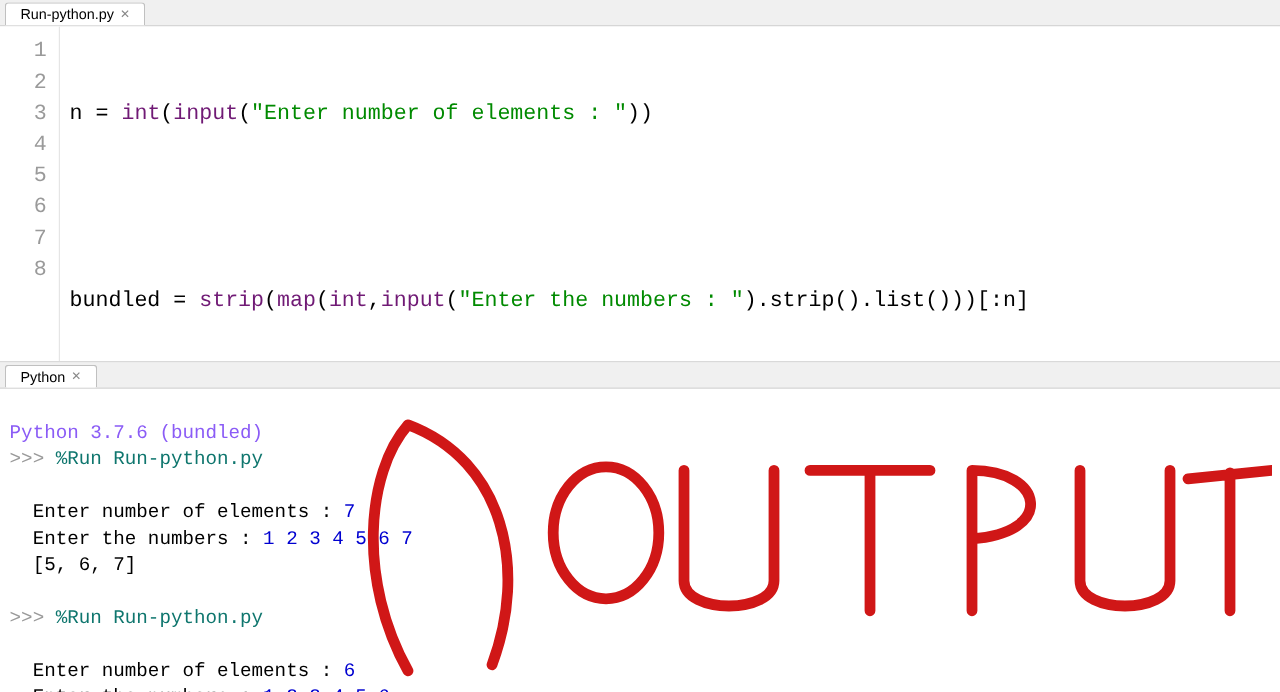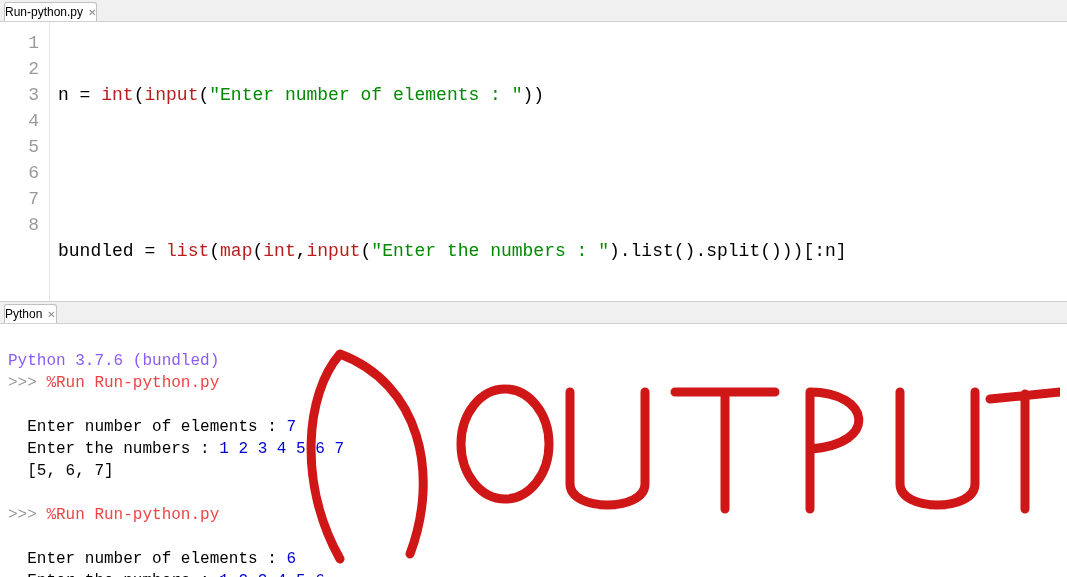--- a/index.html
+++ b/index.html
@@ -18,21 +18,21 @@
       display: flex;
       align-items: flex-end;
       padding: 2px 4px 0 4px;
       height: 24px;
     }
     .tab {
       background: #ffffff;
       border: 1px solid #c0c0c0;
       border-bottom: none;
       border-radius: 3px 3px 0 0;
-      padding: 2px 0;
+      padding: 2px 12px;
       font-size: 12px;
       font-family: -apple-system, "Segoe UI", Arial, sans-serif;
       display: flex;
       align-items: center;
       gap: 5px;
       cursor: pointer;
     }
     .tab .close {
       font-size: 10px;
       color: #888;
@@ -56,40 +56,40 @@
       user-select: none;
     }
     .code-area {
       padding: 8px 8px;
       font-size: 18px;
       line-height: 26px;
       white-space: pre;
       flex: 1;
     }
     .code-line { min-height: 26px; }
-    .builtin { color: #b91c1c; }
+    .builtin { color: #701a75; }
     .str { color: #008a00; }
 
     .shell-panel {
       display: flex;
       flex-direction: column;
       flex: 1;
       position: relative;
       background: #ffffff;
     }
     .shell-body {
       font-size: 16px;
       line-height: 22px;
       padding: 4px 8px;
       white-space: pre;
       background: #ffffff;
     }
     .faded { color: #8b5cf6; }
     .prompt { color: #9a9a9a; }
-    .magic { color: #ef4444; }
+    .magic { color: #0f766e; }
     .inputval { color: #0000d0; }
     .annotation {
       position: absolute;
       pointer-events: none;
       top: 20px;
       left: 270px;
     }
   </style>
 </head>
 <body>
@@ -108,21 +108,21 @@
     <div>3</div>
     <div>4</div>
     <div>5</div>
     <div>6</div>
     <div>7</div>
     <div>8</div>
   </div>
   <div class="code-area">
     <div class="code-line"><span>n = </span><span class="builtin">int</span><span>(</span><span class="builtin">input</span><span>(</span><span class="str">"Enter number of elements : "</span><span>))</span></div>
     <div class="code-line"></div>
-    <div class="code-line"><span>bundled = </span><span class="builtin">list</span><span>(</span><span class="builtin">map</span><span>(</span><span class="builtin">int</span><span>,</span><span class="builtin">input</span><span>(</span><span class="str">"Enter the numbers : "</span><span>).list().split()))[:n]</span></div>
+    <div class="code-line"><span>bundled = </span><span class="builtin">strip</span><span>(</span><span class="builtin">map</span><span>(</span><span class="builtin">int</span><span>,</span><span class="builtin">input</span><span>(</span><span class="str">"Enter the numbers : "</span><span>).strip().list()))[:n]</span></div>
     
     
     
     
     
   </div>
 </div>
 
 <div class="tab-bar">
   <div class="tab">

